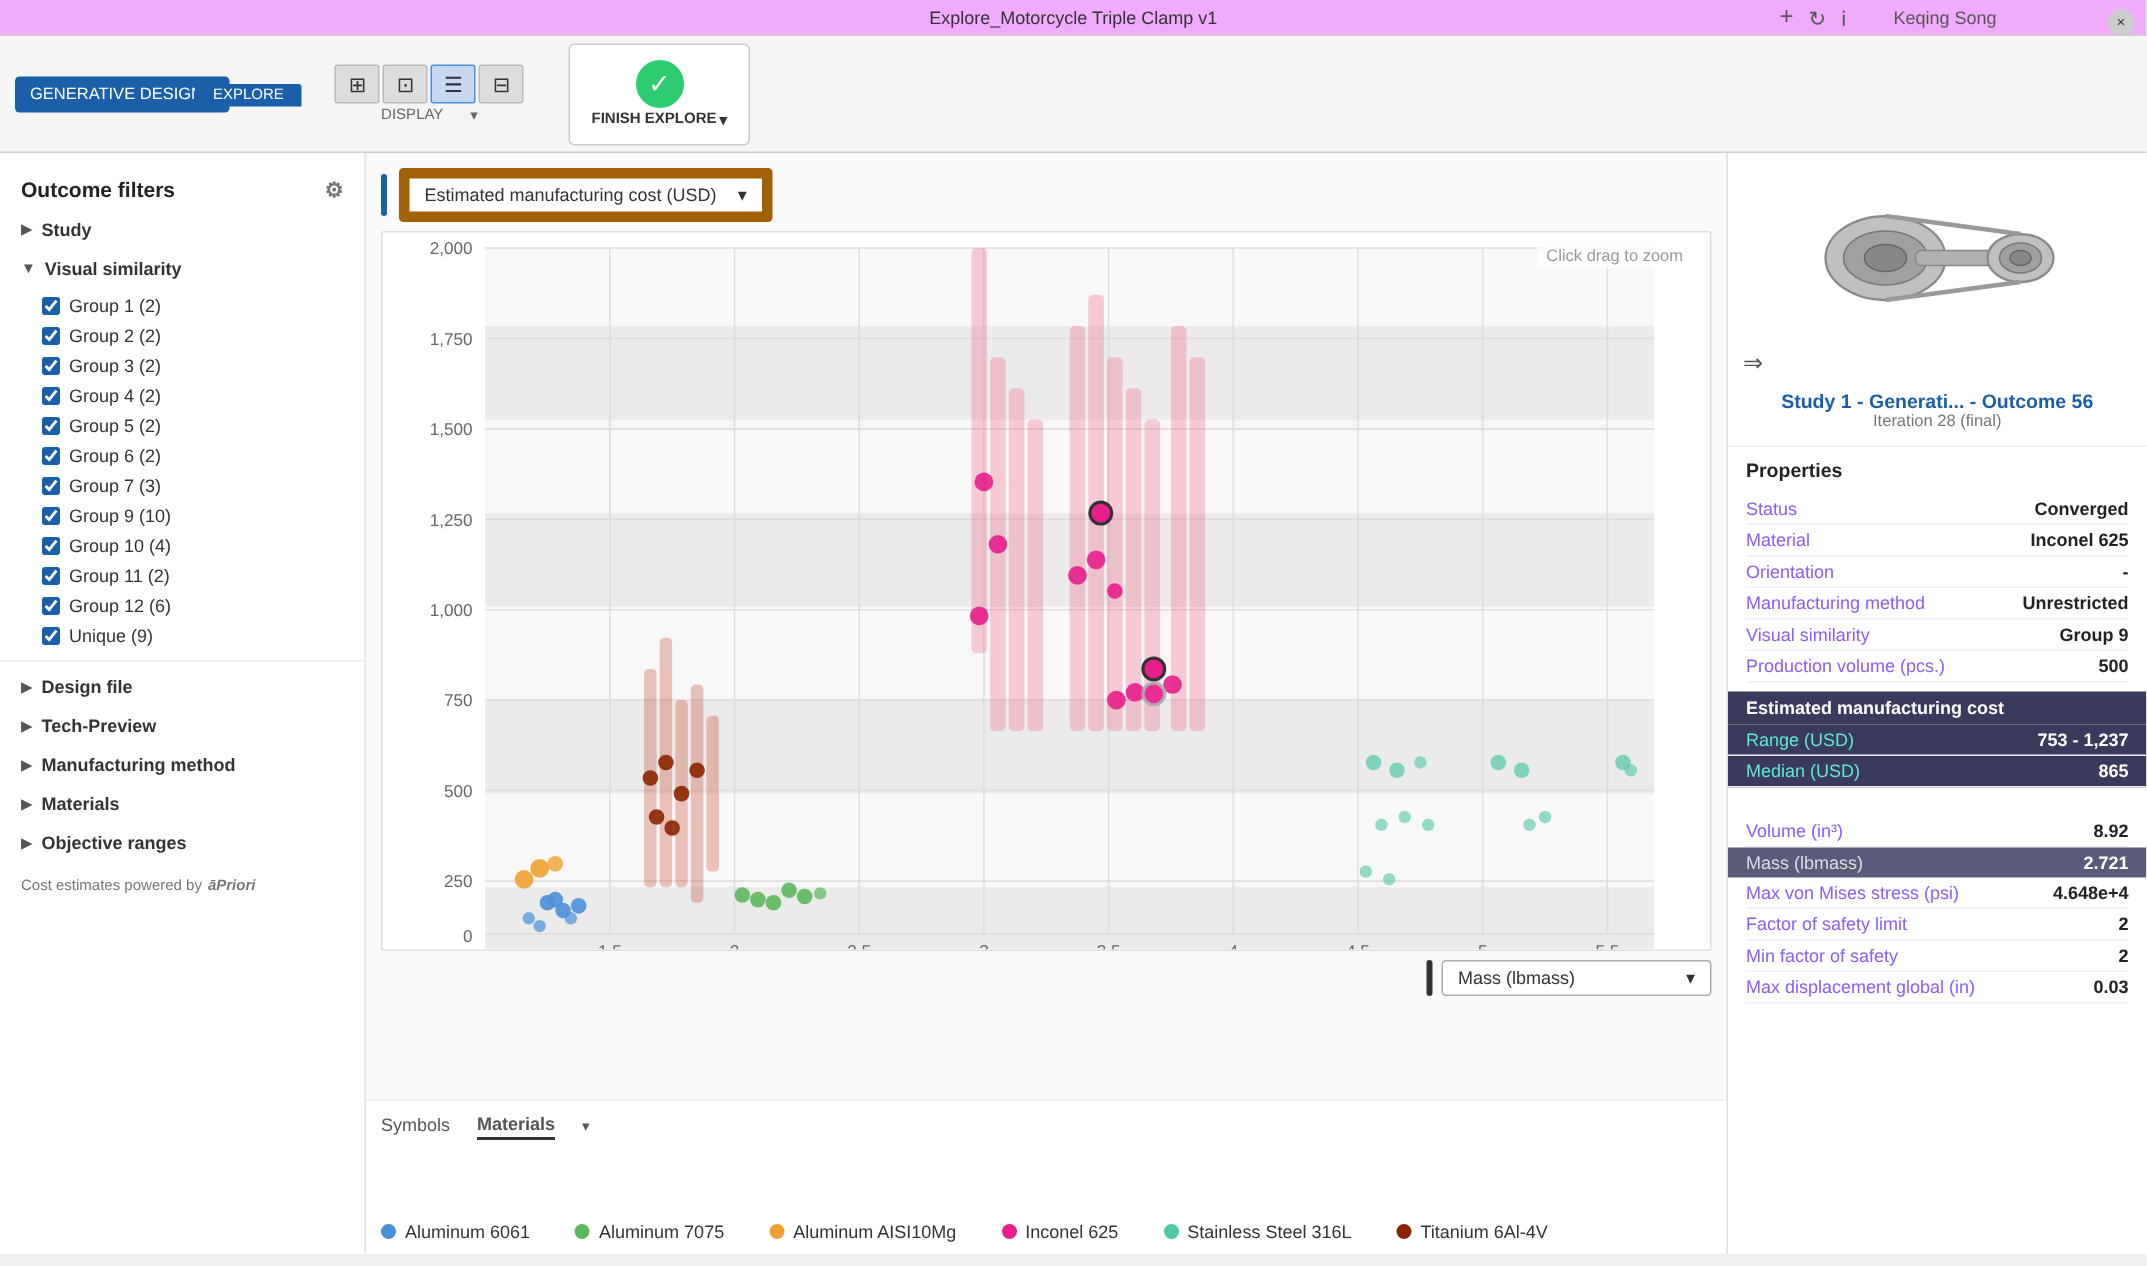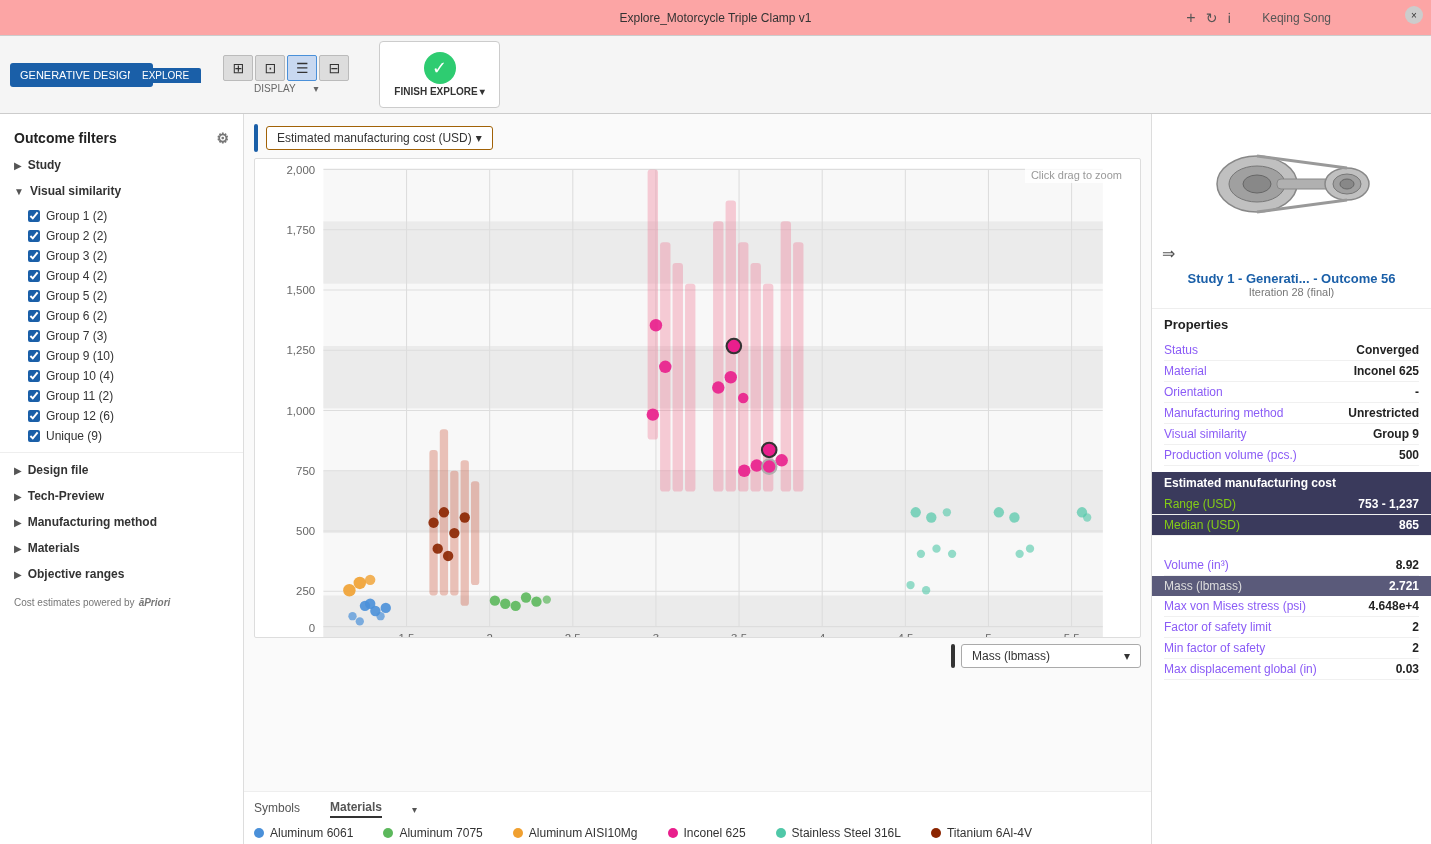--- a/index.html
+++ b/index.html
@@ -1,19 +1,19 @@
 <!DOCTYPE html>
 <html><head>
   <meta charset="utf-8">
   <style>
     * { margin: 0; padding: 0; box-sizing: border-box; }
     body { font-family: 'Segoe UI', Arial, sans-serif; font-size: 12px; background: #f0f0f0; width: 1431px; height: 844px; overflow: hidden; color: #333; }
 
     
-    .top-bar { height: 36px; background: #fca5a5; display: flex; align-items: center; justify-content: center; border-bottom: 1px solid #ccc; position: relative; }
+    .top-bar { height: 24px; background: #f0abfc; display: flex; align-items: center; justify-content: center; border-bottom: 1px solid #ccc; position: relative; }
     .top-bar-close { position: absolute; right: 8px; top: 6px; width: 18px; height: 18px; background: #ccc; border-radius: 50%; display: flex; align-items: center; justify-content: center; font-size: 10px; cursor: pointer; }
     .top-bar-user { position: absolute; right: 100px; font-size: 12px; color: #555; }
 
     
     .toolbar { height: 78px; background: #f5f5f5; border-bottom: 1px solid #ccc; display: flex; align-items: center; padding: 0 10px; gap: 10px; }
     .gen-design-btn { background: #1a5fa8; color: white; padding: 6px 10px; border-radius: 3px; font-size: 11px; display: flex; align-items: center; gap: 4px; cursor: pointer; }
     .gen-design-btn .arrow { font-size: 8px; }
     .display-group { display: flex; flex-direction: column; align-items: center; gap: 2px; margin-left: 10px; }
     .display-icons { display: flex; gap: 2px; }
     .display-icon { width: 30px; height: 26px; background: #ddd; border: 1px solid #bbb; border-radius: 2px; display: flex; align-items: center; justify-content: center; cursor: pointer; font-size: 14px; }
@@ -40,51 +40,51 @@
     .section-divider { border: none; border-top: 1px solid #eee; margin: 4px 0; }
     .apriori-footer { padding: 10px 14px; font-size: 10px; color: #777; display: flex; align-items: center; gap: 4px; }
     .apriori-brand { font-weight: bold; font-style: italic; }
 
     
     .center-content { flex: 1; display: flex; flex-direction: column; background: #fafafa; }
 
     
     .chart-area { flex: 1; padding: 10px; position: relative; }
     .chart-header { display: flex; align-items: center; gap: 8px; margin-bottom: 6px; }
-    .axis-selector { background: white; border: 1px solid #a16207; border-radius: 3px; padding: 4px 10px; font-size: 12px; display: flex; align-items: center; gap: 4px; cursor: pointer; }
+    .axis-selector { background: white; border: 7px solid #a16207; border-radius: 3px; padding: 4px 10px; font-size: 12px; display: flex; align-items: center; gap: 14px; cursor: pointer; }
     .chart-container { background: white; border: 1px solid #ddd; border-radius: 2px; position: relative; overflow: hidden; height: 480px; }
     .zoom-hint { position: absolute; top: 8px; right: 12px; font-size: 11px; color: #999; background: rgba(255,255,255,0.8); padding: 2px 6px; }
     .chart-svg { width: 100%; height: 100%; }
     .x-axis-selector { display: flex; align-items: center; margin-top: 4px; justify-content: flex-end; }
     .x-axis-dropdown { background: white; border: 1px solid #aaa; border-radius: 3px; padding: 4px 10px; font-size: 12px; display: flex; align-items: center; gap: 6px; cursor: pointer; min-width: 180px; justify-content: space-between; }
 
     
     .legend-area { padding: 8px 10px; background: white; border-top: 1px solid #eee; }
-    .legend-tabs { display: flex; align-items: center; gap: 30px; margin-bottom: 8px; }
+    .legend-tabs { display: flex; align-items: center; gap: 18px; margin-bottom: 8px; }
     .legend-tab { font-size: 12px; color: #555; cursor: pointer; padding-bottom: 2px; }
     .legend-tab.active { border-bottom: 2px solid #333; font-weight: bold; }
     .legend-tab-arrow { font-size: 10px; color: #555; cursor: pointer; }
     .legend-items { display: flex; gap: 30px; flex-wrap: wrap; }
-    .legend-item { display: flex; align-items: center; gap: 6px; font-size: 12px; color: #333; }
+    .legend-item { display: flex; align-items: center; gap: 6px; font-size: 12px; color: #333; margin-top: 46px; }
     .legend-dot { width: 10px; height: 10px; border-radius: 50%; }
 
     
     .right-panel { width: 280px; background: white; border-left: 1px solid #ddd; overflow-y: auto; }
     .outcome-preview { padding: 10px; border-bottom: 1px solid #eee; display: flex; flex-direction: column; align-items: center; }
     .outcome-img { width: 180px; height: 120px; display: flex; align-items: center; justify-content: center; }
     .outcome-title { font-size: 13px; font-weight: bold; color: #1a5fa8; text-align: center; margin-top: 4px; }
     .outcome-subtitle { font-size: 11px; color: #777; text-align: center; }
     .navigate-icon { color: #555; font-size: 16px; cursor: pointer; margin-bottom: 4px; align-self: flex-start; }
     .properties-section { padding: 8px 12px; }
     .properties-title { font-size: 13px; font-weight: bold; color: #222; margin-bottom: 8px; }
     .prop-row { display: flex; justify-content: space-between; align-items: center; padding: 3px 0; border-bottom: 1px solid #f0f0f0; font-size: 12px; }
     .prop-label { color: #8b5cf6; }
     .prop-value { font-weight: bold; color: #222; }
     .prop-row.highlighted { background: #3a3a5c; margin: 0 -12px; padding: 3px 12px; }
-    .prop-row.highlighted .prop-label { color: #84cc16; }
+    .prop-row.highlighted .prop-label { color: #5eead4; }
     .prop-row.highlighted .prop-value { color: white; }
     .cost-section-header { background: #3a3a5c; color: white; margin: 0 -12px; padding: 4px 12px; font-size: 12px; font-weight: bold; }
     .mass-row { background: #5a5a7a; margin: 0 -12px; padding: 3px 12px; display: flex; justify-content: space-between; font-size: 12px; }
     .mass-row .prop-label { color: #ddd; }
     .mass-row .prop-value { color: white; font-weight: bold; }
   </style>
 </head>
 <body>
 
 <div class="top-bar">

